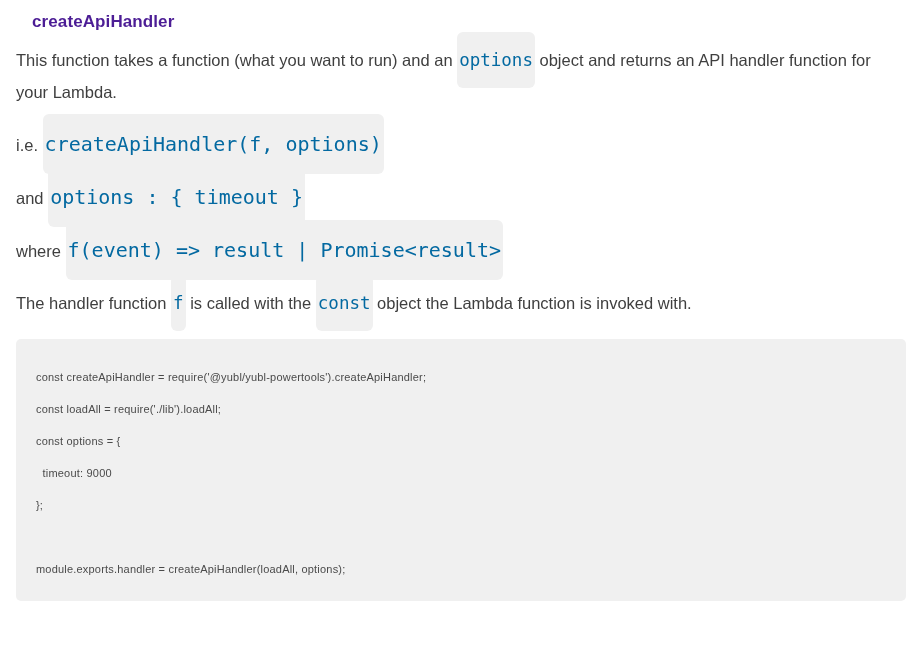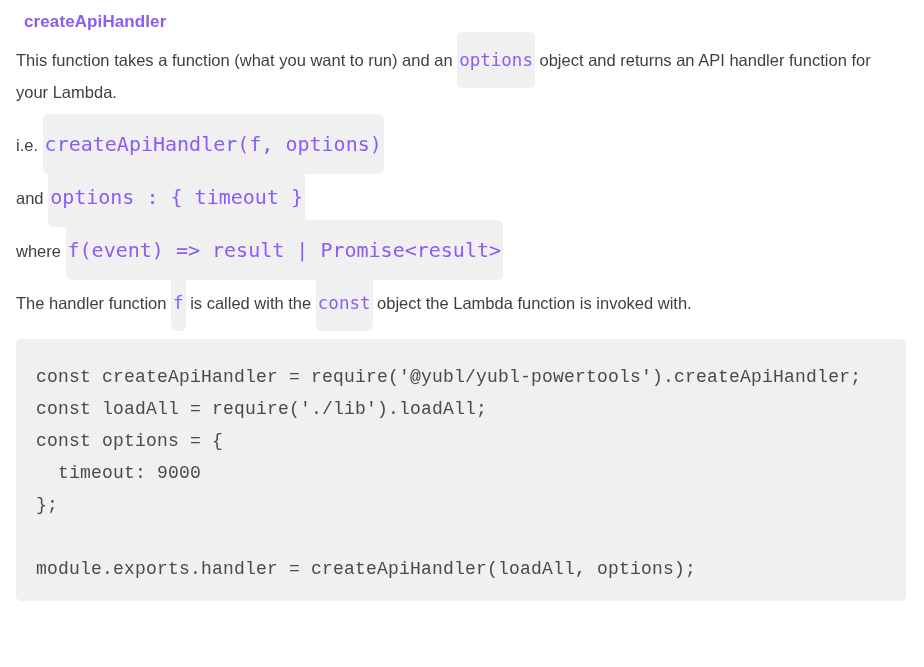--- a/index.html
+++ b/index.html
@@ -16,38 +16,38 @@
     -webkit-font-smoothing: antialiased;
   }
   .doc {
     padding: 10px 16px 0 16px;
     box-sizing: border-box;
     width: 924px;
   }
   .heading {
     font-size: 17px;
     font-weight: bold;
-    color: #8b5cf6;
-    margin: 0 0 10px 8px;
+    color: #4c1d95;
+    margin: 0 0 10px 16px;
     line-height: 24px;
     letter-spacing: 0.1px;
   }
   .para {
     font-size: 16.5px;
     line-height: 32px;
     color: #3f3f3f;
     margin: 0 0 20px 0;
     max-width: 880px;
   }
   
   code.inline {
     font-family: "DejaVu Sans Mono", monospace;
     font-size: 17.5px;
     background: #f0f0f0;
-    color: #8b5cf6;
+    color: #0369a1;
     padding: 18px 2px;
     border-radius: 6px;
     white-space: pre;
   }
   code.inline.big {
     font-size: 20px;
     letter-spacing: 0px;
   }
   
   .codeblock {
@@ -58,22 +58,22 @@
     height: 262px;
     box-sizing: border-box;
     background: #f0f0f0;
     border-radius: 5px;
     overflow: hidden;
     padding: 22px 0 0 20px;
   }
   .codeblock pre {
     margin: 0;
     padding: 0;
-    font-family: Liberation Mono, monospace;
-    font-size: 18px;
+    font-family: Liberation Sans, sans-serif;
+    font-size: 11px;
     line-height: 32px;
     color: #4a4a4a;
     white-space: pre;
     letter-spacing: 0.2px;
   }
   .code-line {
     height: 32px;
     white-space: pre;
   }
 </style>

